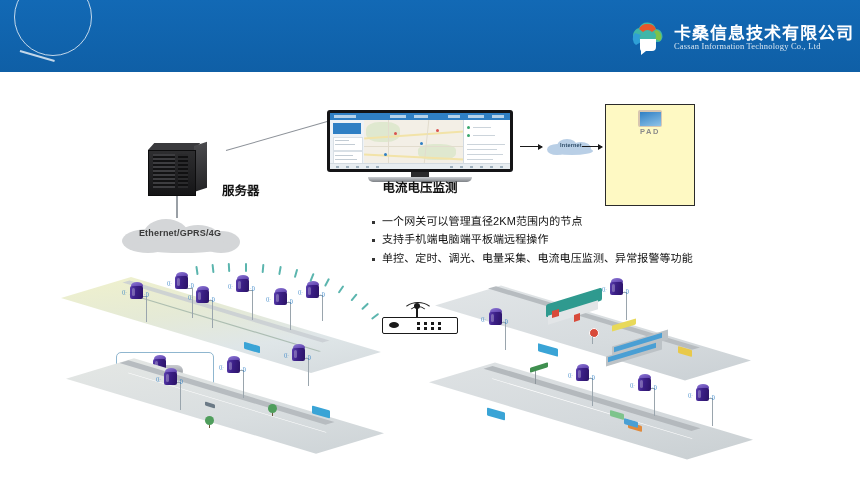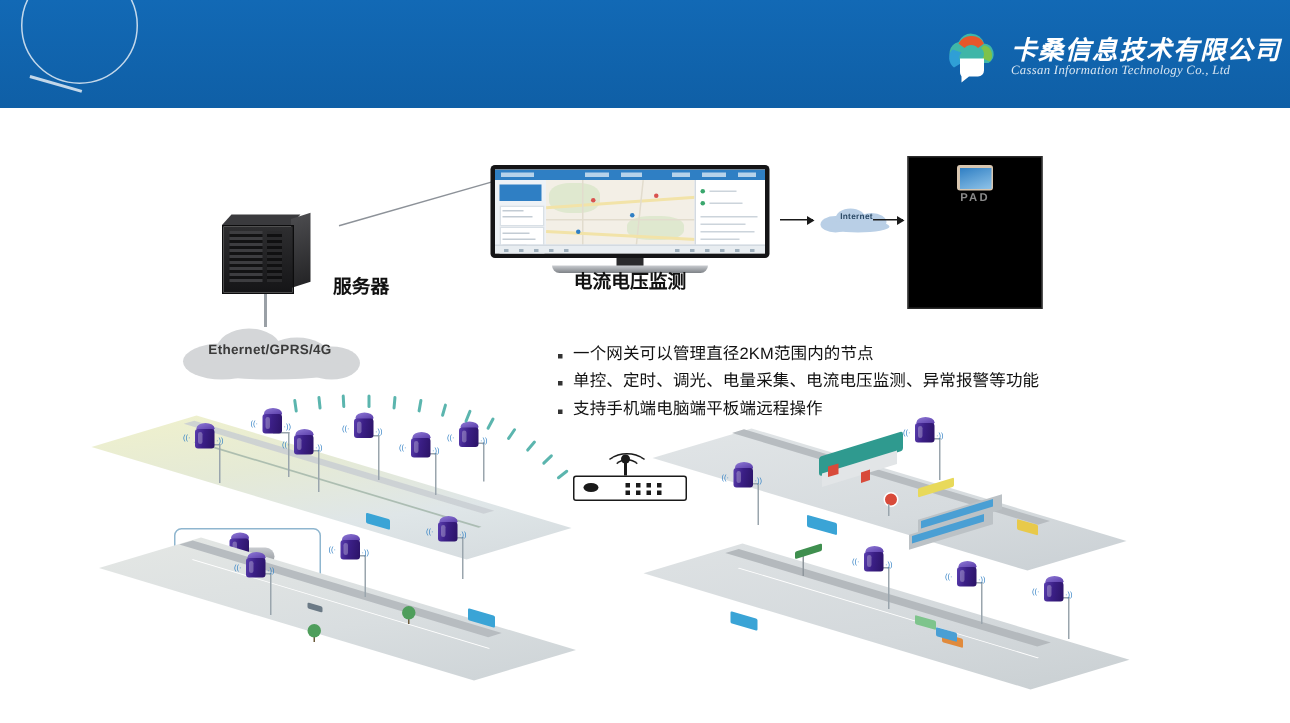--- a/index.html
+++ b/index.html
@@ -15,21 +15,21 @@
   .header-tail{position:absolute;left:20px;top:50px;width:36px;height:1.6px;
                background:rgba(255,255,255,.75);transform:rotate(16deg);transform-origin:left center;}
   .header-title{position:absolute;left:52px;top:16px;font-size:24px;color:#ffffff;
                 letter-spacing:3px;font-weight:400;white-space:nowrap;}
   .header-sub{position:absolute;left:46px;top:48px;font-size:10.5px;color:#ffffff;
               font-weight:bold;letter-spacing:.4px;white-space:nowrap;}
 
   
   .logo{position:absolute;right:6px;top:16px;height:44px;display:flex;align-items:center;gap:6px;}
   .logo-mark{position:relative;width:40px;height:36px;flex:0 0 auto;}
-  .logo-text{display:flex;flex-direction:column;line-height:1.05;font-style:italic;}
+  .logo-text{display:flex;flex-direction:column;line-height:1.05;}
   .logo-cn{font-size:17px;font-weight:bold;color:#ffffff;letter-spacing:1px;white-space:nowrap;}
   .logo-en{font-size:8.5px;color:#d8e6f2;letter-spacing:.2px;white-space:nowrap;
            font-family:"Liberation Serif","DejaVu Serif",serif;}
 
   
   .lora-title{position:absolute;left:86px;top:98px;font-size:15px;font-weight:bold;
               color:#17243f;letter-spacing:.6px;white-space:nowrap;}
 
   
   .server{position:absolute;left:148px;top:148px;width:60px;height:48px;}
@@ -93,34 +93,34 @@
   .inet{position:absolute;left:545px;top:138px;width:52px;height:18px;}
   .inet .c{position:absolute;background:#b9cfe6;border-radius:50%;}
   .inet-label{position:absolute;left:545px;top:142px;width:52px;text-align:center;font-size:5.5px;
               color:#2c4a66;font-weight:bold;letter-spacing:.2px;}
   .arrow{position:absolute;height:1.4px;background:#1a1a1a;}
   .arrow:after{content:"";position:absolute;right:-1px;top:-2.3px;width:0;height:0;
                border-left:5px solid #1a1a1a;border-top:3px solid transparent;border-bottom:3px solid transparent;}
 
   
   .devpanel{position:absolute;left:605px;top:104px;width:88px;height:100px;
-            background:#000000;border:1.6px solid #2b2b2b;}
+            background:#fef9c3;border:1.6px solid #2b2b2b;}
   .dev{position:absolute;left:0;width:100%;text-align:center;}
   .dev-label{font-size:7.5px;color:#8a8a8a;letter-spacing:1.5px;font-weight:bold;}
   .pad{position:relative;width:24px;height:17px;margin:0 auto;background:#d8c6b0;border-radius:2px;padding:1.5px;box-sizing:border-box;}
   .pad i{display:block;width:100%;height:100%;background:linear-gradient(160deg,#2f7fc4,#8fc3e8);}
   .pc{position:relative;width:34px;height:17px;margin:0 auto;}
   .pc .scr{position:absolute;left:2px;top:0;width:30px;height:14px;background:#b9a9c4;
            border:1px solid #8e7fa0;transform:perspective(40px) rotateX(8deg);}
   .pc .kb{position:absolute;left:0;bottom:0;width:34px;height:3px;background:#cfc6d6;border-radius:1px;}
   .phone{position:relative;width:12px;height:19px;margin:0 auto;background:#d8c6b0;border-radius:2px;padding:1px;box-sizing:border-box;}
   .phone i{display:block;width:100%;height:100%;background:linear-gradient(160deg,#2f7fc4,#6fb0e0);}
 
   
-  .bullets{position:absolute;left:372px;top:230px;width:320px;}
+  .bullets{position:absolute;left:372px;top:215px;width:320px;}
   .bullet{display:flex;align-items:flex-start;gap:7px;margin-bottom:4.5px;}
   .bullet .dot{flex:0 0 auto;width:3px;height:3px;background:#333;margin-top:6px;}
   .bullet .txt{font-size:11px;color:#111;line-height:1.25;letter-spacing:.1px;white-space:nowrap;}
 
   
   .gateway{position:absolute;left:382px;top:300px;width:84px;height:50px;}
   .gw-box{position:absolute;left:0;top:17px;width:74px;height:15px;background:#ffffff;
           border:1.6px solid #1a1a1a;border-radius:2px;}
   .gw-box .eye{position:absolute;left:6px;top:4px;width:10px;height:6px;border-radius:50%;
                background:#1a1a1a;}
@@ -296,25 +296,25 @@
     </div>
   </div>
 
   <div class="bullets">
     <div class="bullet">
       <span class="dot"></span>
       <span class="txt">一个网关可以管理直径2KM范围内的节点</span>
     </div>
     <div class="bullet">
       <span class="dot"></span>
-      <span class="txt">单控、定时、调光、电量采集、电流电压监测、异常报警等功能</span>
+      <span class="txt">支持手机端电脑端平板端远程操作</span>
     </div>
     <div class="bullet">
       <span class="dot"></span>
-      <span class="txt">支持手机端电脑端平板端远程操作</span>
+      <span class="txt">单控、定时、调光、电量采集、电流电压监测、异常报警等功能</span>
     </div>
   </div>
 
   <div class="iso" style="left:96px;top:290px;width:250px;height:70px;">
     <div style="position:absolute;left:0;top:0;width:250px;height:70px;
          background:linear-gradient(110deg,#eef0ce 0%,#e5ead6 35%,#dfe6e8 70%,#d7dde0 100%);
          transform:matrix(1,0.30,-1,0.30,0,0);transform-origin:center;"></div>
     <div style="position:absolute;left:30px;top:18px;width:200px;height:7px;background:#c9ced2;
          transform:matrix(1,0.30,-1,0.30,0,0);transform-origin:center;opacity:.85;"></div>
     <div style="position:absolute;left:34px;top:32px;width:190px;height:2px;background:#9fb3a6;

